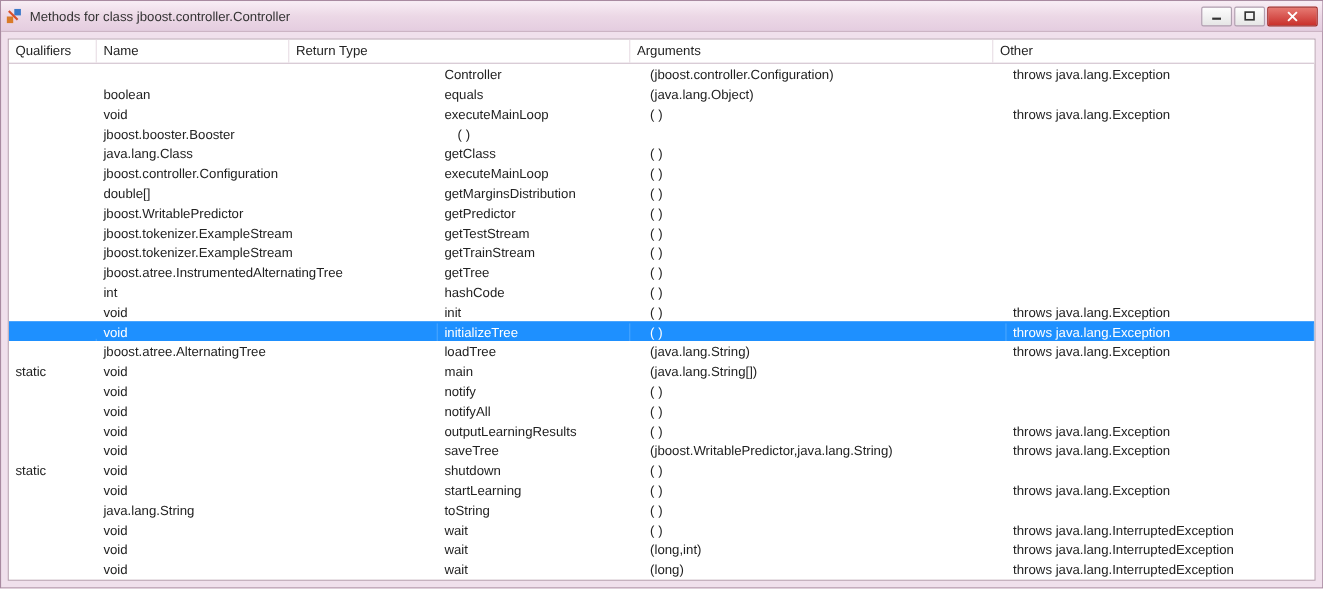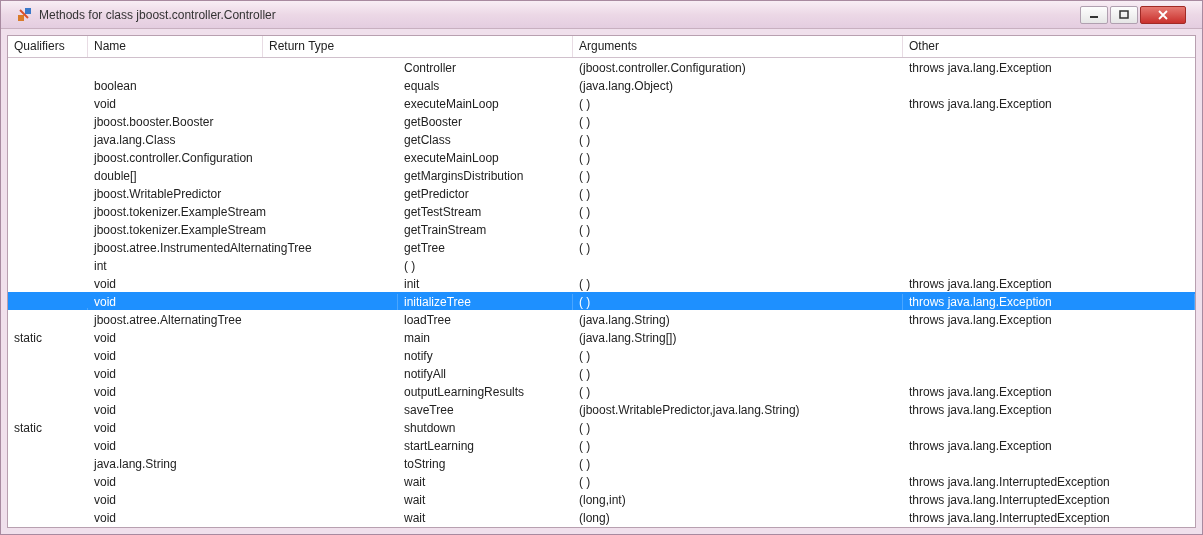--- a/index.html
+++ b/index.html
@@ -18,21 +18,21 @@
     background: #f0e0ec;
     display: flex;
     flex-direction: column;
   }
   .titlebar {
     height: 28px;
     background: linear-gradient(to bottom, #f8eef5 0%, #ecd8e6 50%, #e4cde0 100%);
     border-bottom: 1px solid #c8b0c0;
     display: flex;
     align-items: center;
-    padding: 0 16px;
+    padding: 0 4px;
   }
   .titlebar .icon-slot {
     width: 16px; height: 16px; margin-right: 4px;
     display: flex; align-items: center; justify-content: center;
   }
   .titlebar .title {
     flex: 1;
     color: #333;
     font-size: 12px;
     padding-left: 2px;
@@ -92,21 +92,21 @@
   .cell {
     padding: 1px 6px;
     font-size: 12px;
     white-space: nowrap;
     overflow: hidden;
   }
   .row:not(.selected) .cell { color: #222; }
   .cell.col-q { width: 80px; }
   .cell.col-r { width: 310px; }
   .cell.col-n { width: 175px; }
-  .cell.col-a { width: 330px; }
+  .cell.col-a { width: 330px; margin-left: 12px; }
   .cell.col-o { flex: 1; }
 </style>
 </head>
 <body>
 
 <div class="window">
   <div class="titlebar">
     <span class="icon-slot">
       <svg width="14" height="14" viewBox="0 0 14 14">
         <rect x="0" y="7" width="6" height="6" fill="#d97b29"></rect>
@@ -160,21 +160,20 @@
         <div class="row">
           <div class="cell col-q"></div>
           <div class="cell col-r">void</div>
           <div class="cell col-n">executeMainLoop</div>
           <div class="cell col-a">( )</div>
           <div class="cell col-o">throws java.lang.Exception</div>
         </div>
         <div class="row">
           <div class="cell col-q"></div>
           <div class="cell col-r">jboost.booster.Booster</div>
-          <div class="cell col-n">getBooster</div>
           <div class="cell col-a">( )</div>
           <div class="cell col-o"></div>
         </div>
         <div class="row">
           <div class="cell col-q"></div>
           <div class="cell col-r">java.lang.Class</div>
           <div class="cell col-n">getClass</div>
           <div class="cell col-a">( )</div>
           <div class="cell col-o"></div>
         </div>
@@ -216,20 +215,21 @@
         <div class="row">
           <div class="cell col-q"></div>
           <div class="cell col-r">jboost.atree.InstrumentedAlternatingTree</div>
           <div class="cell col-n">getTree</div>
           <div class="cell col-a">( )</div>
           <div class="cell col-o"></div>
         </div>
         <div class="row">
           <div class="cell col-q"></div>
           <div class="cell col-r">int</div>
+          <div class="cell col-n">hashCode</div>
           <div class="cell col-a">( )</div>
           <div class="cell col-o"></div>
         </div>
         <div class="row">
           <div class="cell col-q"></div>
           <div class="cell col-r">void</div>
           <div class="cell col-n">init</div>
           <div class="cell col-a">( )</div>
           <div class="cell col-o">throws java.lang.Exception</div>
         </div>

